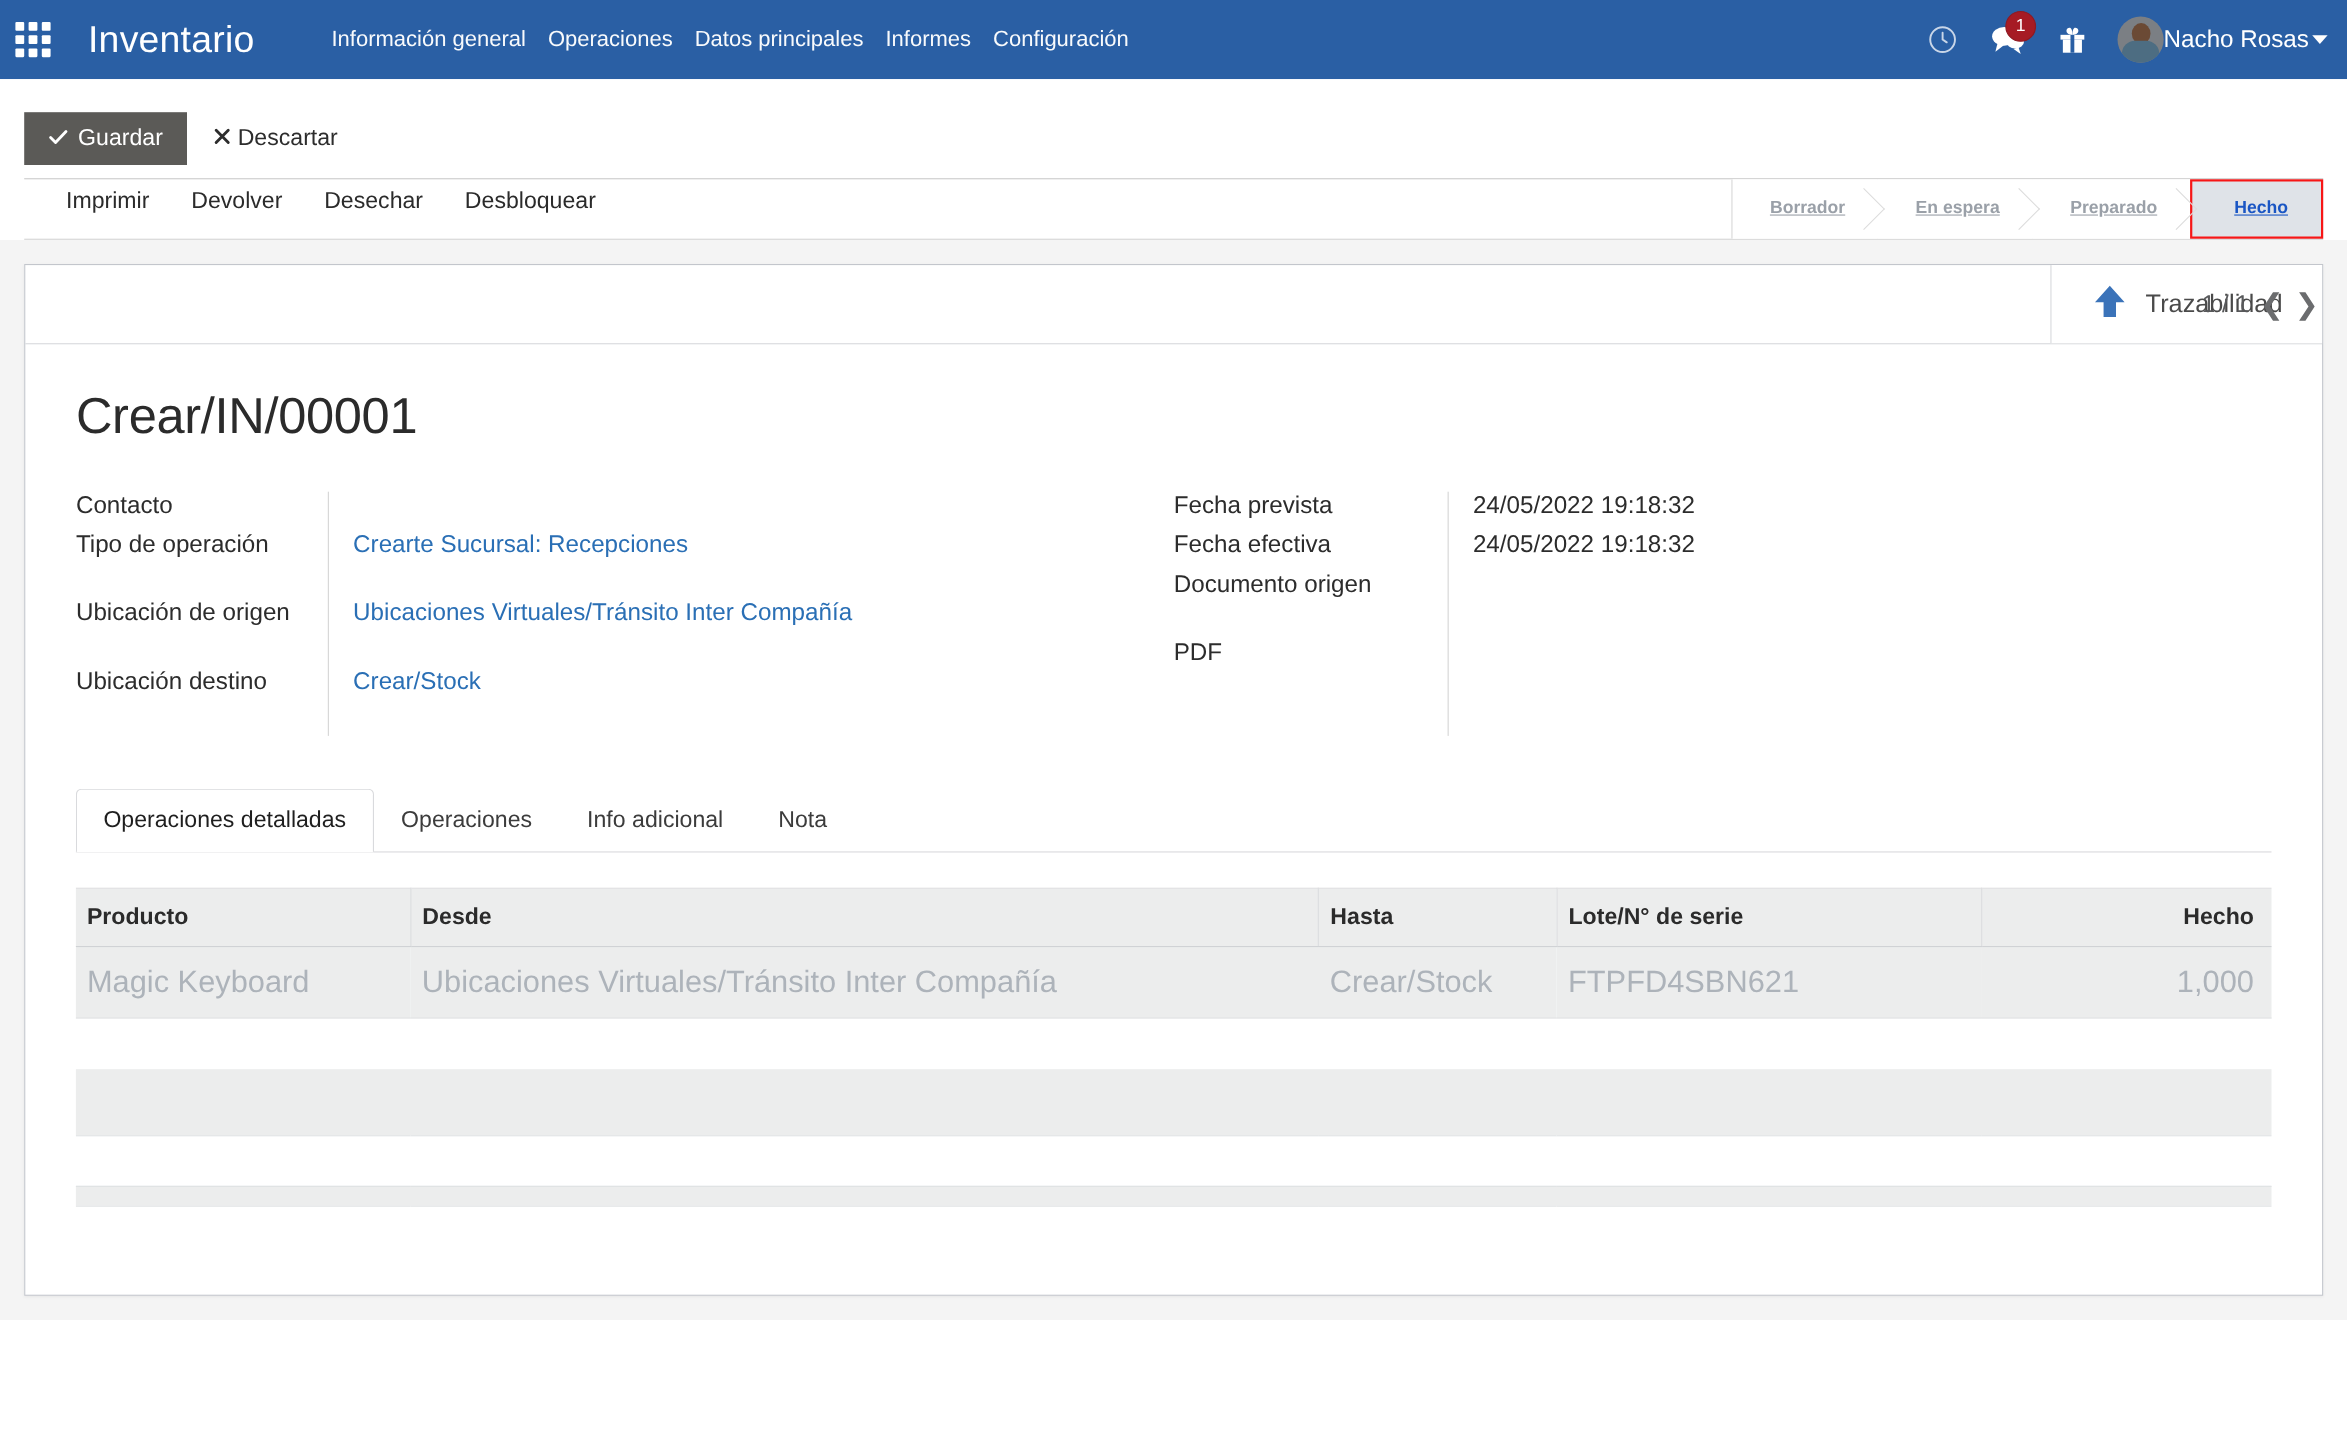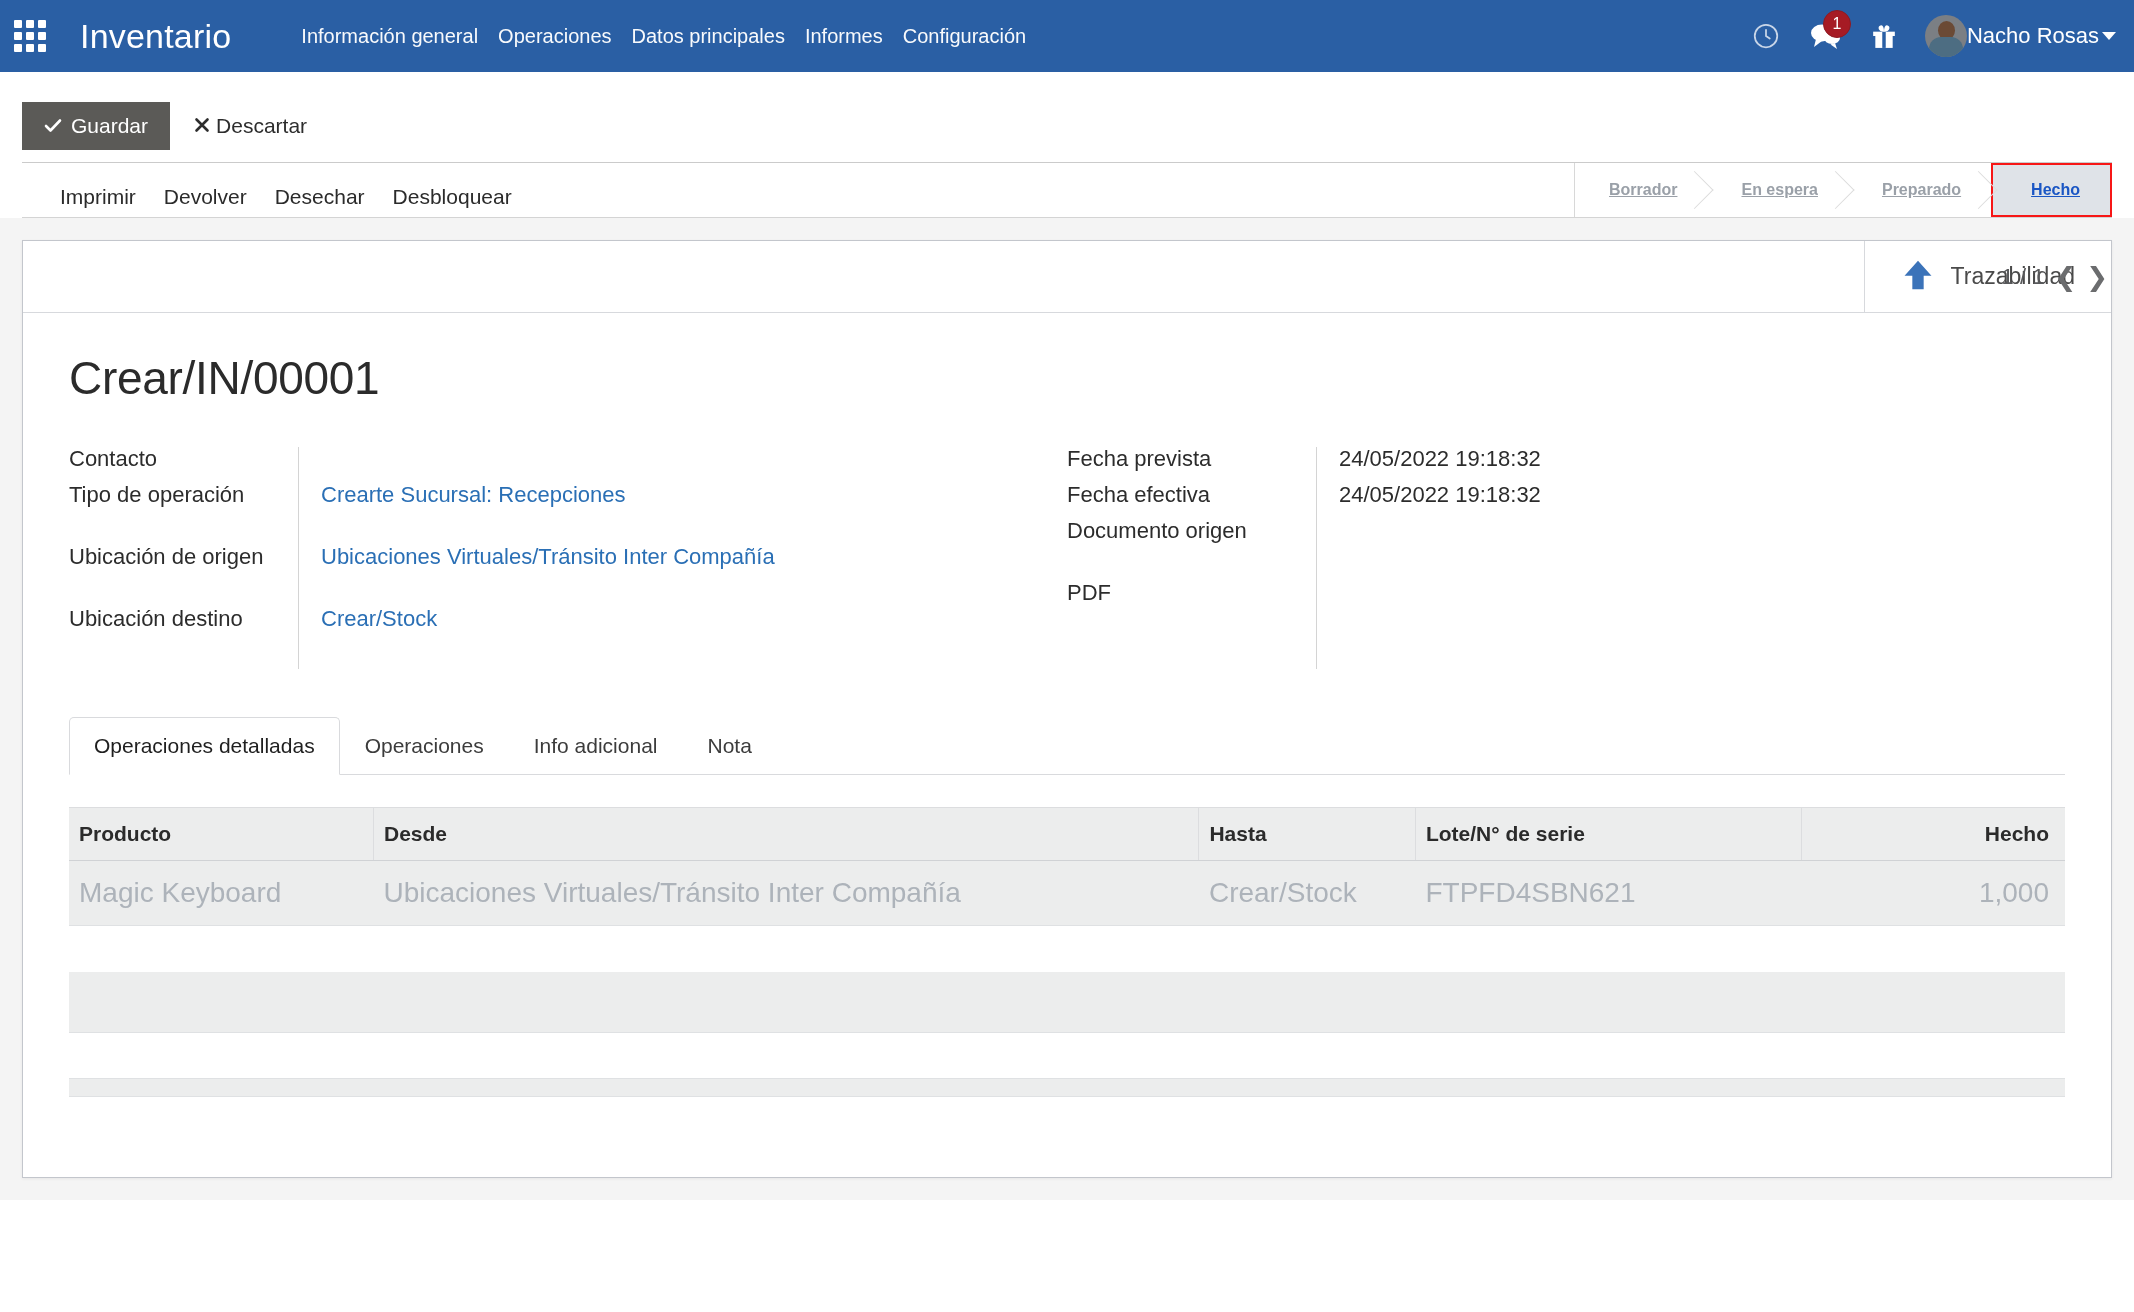--- a/index.html
+++ b/index.html
@@ -100,21 +100,21 @@
     font-size: 26px; color: #6b6c6e; cursor: pointer;
     font-family: "DejaVu Sans", sans-serif; line-height: 1;
   }
 
   
   .statusbar-row {
     display: flex; align-items: stretch; justify-content: space-between;
     border-top: 1px solid #cbcbcb; border-bottom: 1px solid #d4d4d4;
     background: #fff; height: 56px; margin-top: 12px;
   }
-  .stat-buttons { display: flex; align-items: flex-end; gap: 0; padding-left: 24px; }
+  .stat-buttons { display: flex; align-items: flex-start; gap: 10px; padding-left: 24px; }
   .stat-buttons button {
     background: transparent; border: none; font-size: 21px; color: #2b2b2b;
     cursor: pointer; font-family: inherit; padding: 8px 14px;
   }
   .status-pipeline { display: flex; align-items: stretch; }
   .status-step {
     display: flex; align-items: center; position: relative;
     padding: 0 30px 0 34px; font-size: 16px; color: #9aa0a8;
     background: #fff; font-weight: 600; white-space: nowrap; text-decoration: underline;
   }

